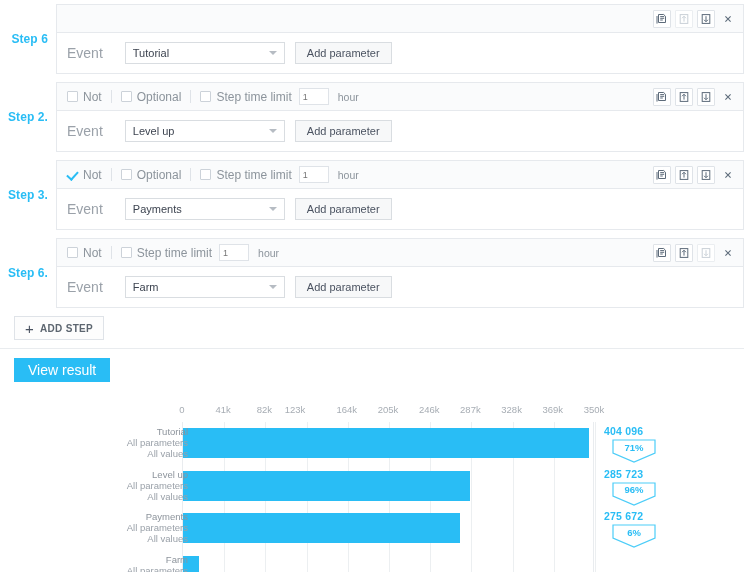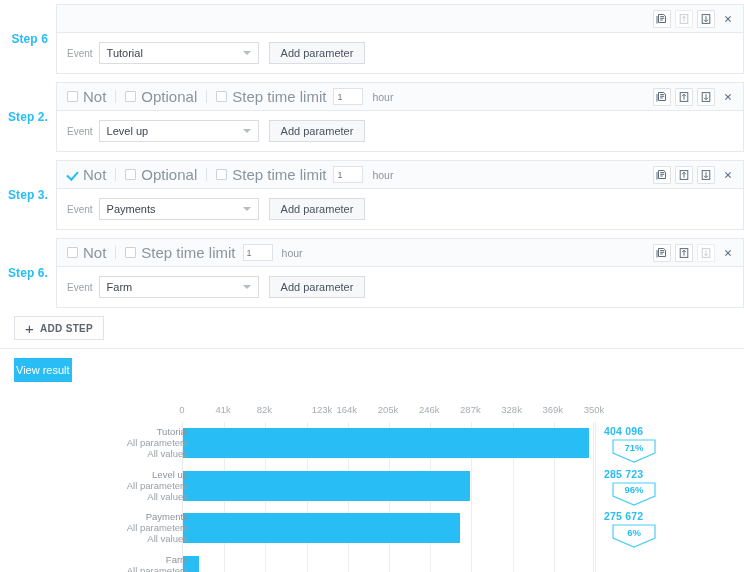--- a/index.html
+++ b/index.html
@@ -62,21 +62,21 @@
   .chk.checked { border-color: transparent; background: transparent; }
   .chk.checked::after {
     content: "";
     position: absolute;
     left: 1px; top: -1px;
     width: 5px; height: 9px;
     border: solid #29bdf5;
     border-width: 0 2px 2px 0;
     transform: rotate(42deg);
   }
-  .opt-text { font-size: 15px; color: #8c949c; white-space: nowrap; }
+  .opt-text { font-size: 12px; color: #8c949c; white-space: nowrap; }
   .tl-input {
     width: 30px; height: 17px;
     border: 1px solid #dfe3e8;
     background: #fff;
     font-size: 9px;
     color: #c5cad0;
     padding: 0 3px;
     margin-left: 7px;
     font-family: "Liberation Sans", sans-serif;
   }
@@ -98,21 +98,21 @@
   .tbtn.disabled { border-color: #ebeef1; }
 
   
   .event-bar {
     display: flex;
     align-items: center;
     height: 40px;
     padding: 0 10px;
     background: #fff;
   }
-  .event-lbl { font-size: 10px; color: #9aa1a9; margin-right: 6px; }
+  .event-lbl { font-size: 14px; color: #9aa1a9; margin-right: 22px; }
   .select {
     position: relative;
     width: 160px; height: 22px;
     border: 1px solid #d9dde1;
     background: #fff;
     display: flex; align-items: center;
     padding: 0 20px 0 7px;
     font-size: 11px;
     color: #3d4450;
     cursor: pointer;
@@ -149,25 +149,25 @@
     color: #5d6670;
     cursor: pointer;
     font-family: "Liberation Sans", sans-serif;
   }
   .plus { font-size: 15px; font-weight: normal; color: #4a5260; line-height: 1; }
 
   .hr { height: 1px; background: #e9ecef; margin: 8px 0 0 0; }
 
   .result-wrap { padding: 9px 0 0 14px; }
   .btn-result {
-    height: 24px; padding: 0 2px;
+    height: 24px; padding: 0 14px;
     border: none;
     background: #29bdf5;
     color: #fff;
-    font-size: 11px;
+    font-size: 14px;
     cursor: pointer;
     font-family: "Liberation Sans", sans-serif;
   }
 
   
   .chart {
     position: relative;
     margin-top: 22px;
     width: 744px;
     height: 196px;
@@ -454,21 +454,21 @@
   <div class="result-wrap">
     <button class="btn-result">View result</button>
   </div>
 </div>
 
 <div class="chart">
   <div class="axis" id="axis">
       <div class="tick-lbl" style="left: 0px;">0</div>
       <div class="tick-lbl" style="left: 41.2px;">41k</div>
       <div class="tick-lbl" style="left: 82.4px;">82k</div>
-      <div class="tick-lbl" style="left: 140px;">123k</div>
+      <div class="tick-lbl" style="left: 113px;">123k</div>
       <div class="tick-lbl" style="left: 164.8px;">164k</div>
       <div class="tick-lbl" style="left: 206px;">205k</div>
       <div class="tick-lbl" style="left: 247.2px;">246k</div>
       <div class="tick-lbl" style="left: 288.4px;">287k</div>
       <div class="tick-lbl" style="left: 329.6px;">328k</div>
       <div class="tick-lbl" style="left: 370.8px;">369k</div>
       <div class="tick-lbl" style="left: 412px;">350k</div>
     </div>
   <div class="plot" id="plot">
       <div class="gridline" style="left: 41.2px;"></div>

